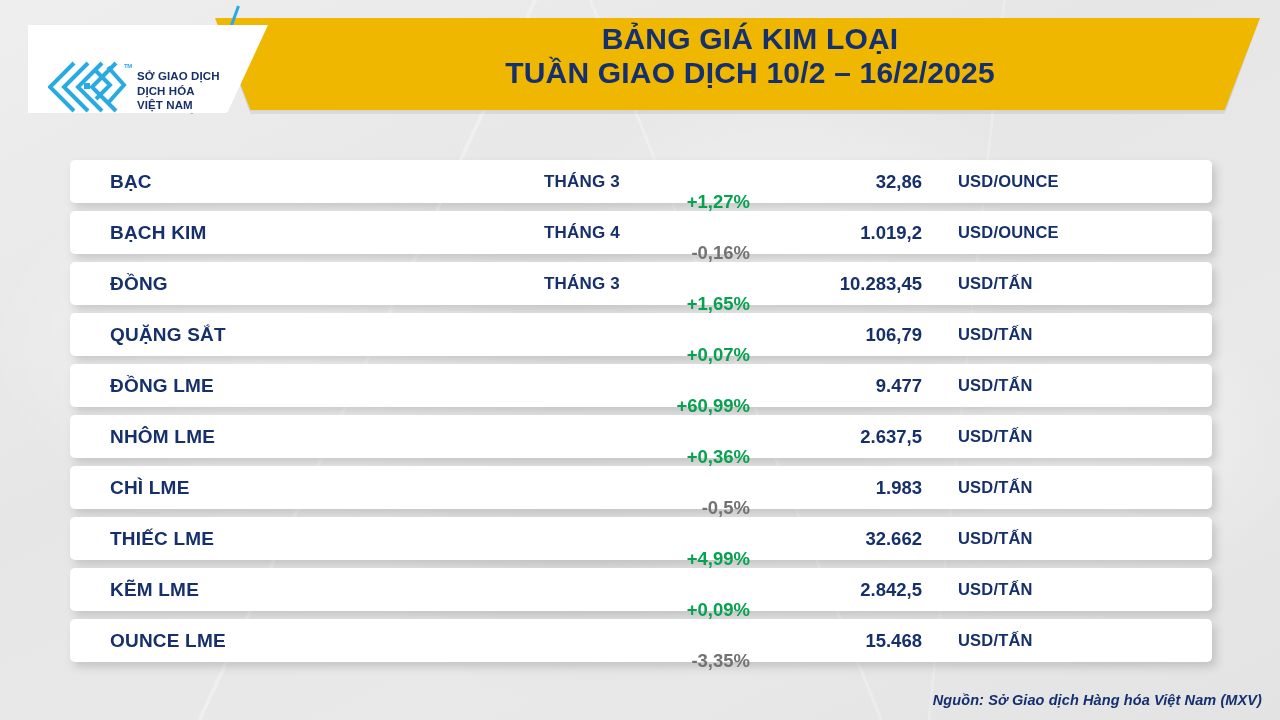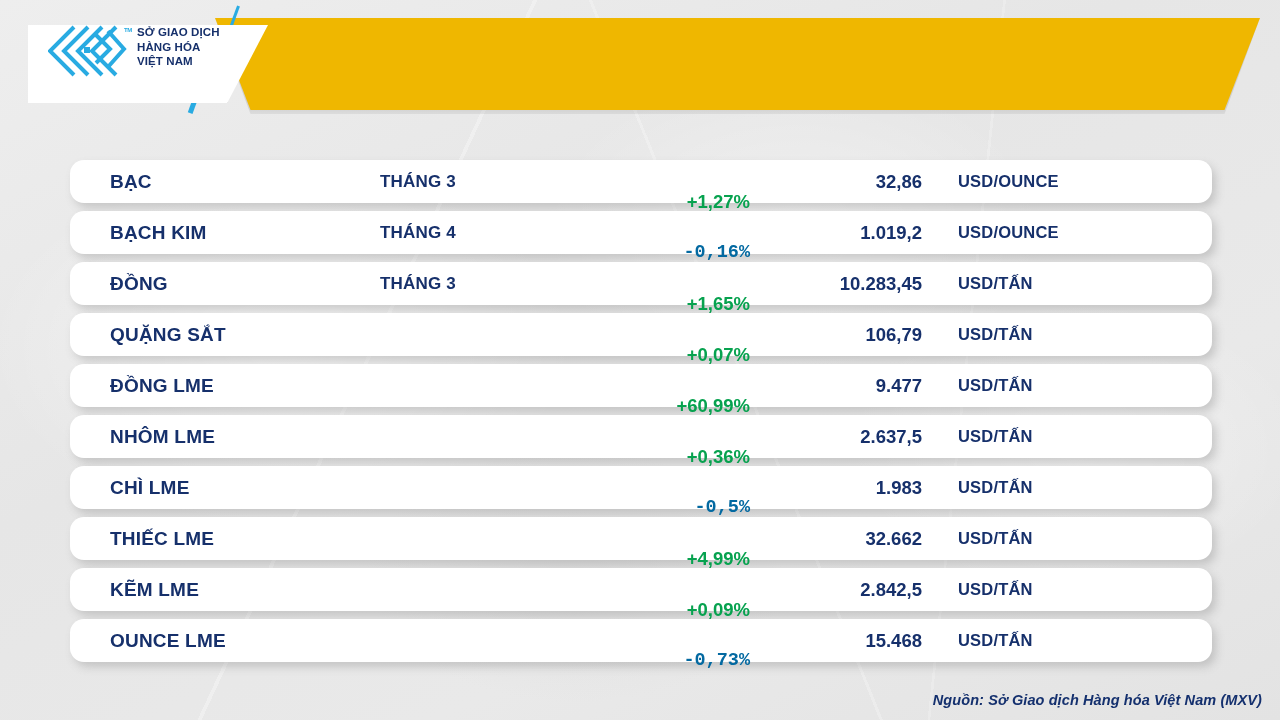--- a/index.html
+++ b/index.html
@@ -47,25 +47,25 @@
     clip-path: polygon(0 0, 100% 0, 96.6% 100%, 3.4% 100%);
     filter:blur(4px);
   }
 
   .diag-line{ position:absolute; background:#29abe2; }
   .diag-1{ left:237px; top:6px; width:3px; height:52px; transform:rotate(20deg); transform-origin:top center; }
   .diag-2{ left:215px; top:38px; width:5px; height:80px; transform:rotate(20deg); transform-origin:top center; }
 
   .logo-card{
     position:absolute; left:28px; top:25px;
-    width:240px; height:78px;
+    width:240px; height:88px;
     background:#fff;
     clip-path: polygon(0 0, 100% 0, 83% 100%, 0 100%);
     box-shadow:6px 7px 10px rgba(120,120,120,.35);
-    display:flex; align-items:flex-start;
+    display:flex; align-items:flex-end;
   }
   .logo-mark{ width:80px; height:52px; margin-left:20px; flex:none; position:relative; }
   .logo-tm{
     position:absolute; right:-4px; top:2px;
     font-size:6px; color:#29abe2; font-weight:bold; letter-spacing:-.3px;
   }
   .logo-text{
     margin-left:9px; color:#16306b;
     font-size:11.5px; font-weight:bold; line-height:1.28;
     letter-spacing:.1px; white-space:nowrap;
@@ -80,34 +80,34 @@
   .title-l1{ font-size:30px; }
   .title-l2{ font-size:30px; }
 
   
   #table { position:absolute; left:70px; top:160px; width:1142px; }
 
   .row{
     position:relative;
     height:43px; margin-bottom:8px;
     background:#ffffff;
-    border-radius:14px;
+    border-radius:5px;
     box-shadow:4px 5px 9px rgba(120,120,120,.30);
     display:flex; align-items:center;
   }
   .cell{ position:absolute; color:#16306b; font-weight:bold; white-space:nowrap; }
 
   .c-name { left:40px;  font-size:19px; letter-spacing:.2px; }
-  .c-month{ left:310px; width:240px; text-align:left; font-size:17px; letter-spacing:.2px; }
+  .c-month{ left:310px; width:240px; text-align:right; font-size:17px; letter-spacing:.2px; }
   .c-chg  { left:520px; width:160px; text-align:right; font-size:18.5px;margin-top:40px; }
   .c-price{ left:700px; width:152px; text-align:right; font-size:18.5px; }
   .c-unit { left:888px; font-size:16.5px; letter-spacing:.2px; }
 
   .up   { color:#07a24f; }
-  .down { color:#0369a1;font-family:Liberation Mono, monospace; }
+  .down { color:#737373; }
 
   
   #footer{
     position:absolute; right:18px; bottom:12px;
     color:#14306e; font-size:14.5px;
     font-weight:bold; font-style:italic;
     letter-spacing:.1px;
   }
 </style>
 </head>
@@ -135,25 +135,29 @@
         <g fill="none" stroke="#29abe2" stroke-width="4">
           <polyline points="48,10 62,24 48,38"></polyline>
           <polyline points="60,6 76,24 60,42"></polyline>
         </g>
         <rect x="36" y="22" width="6" height="6" fill="#29abe2"></rect>
       </svg>
       <span class="logo-tm">TM</span>
     </div>
     <div class="logo-text">
       <div>SỞ GIAO DỊCH</div>
-      <div>HÀNG HÓA</div>
+      <div>DỊCH HÓA</div>
       <div>VIỆT NAM</div>
     </div>
   </div>
 
+  <div class="hdr-title">
+    <div class="title-l1">BẢNG GIÁ KIM LOẠI</div>
+    <div class="title-l2">TUẦN GIAO DỊCH 10/2 – 16/2/2025</div>
+  </div>
 
 </div>
 
 <div id="table">
     <div class="row">
       <div class="cell c-name">BẠC</div>
       <div class="cell c-month">THÁNG 3</div>
       <div class="cell c-chg up">+1,27%</div>
       <div class="cell c-price">32,86</div>
       <div class="cell c-unit">USD/OUNCE</div>
@@ -209,19 +213,19 @@
     <div class="row">
       <div class="cell c-name">KẼM LME</div>
       <div class="cell c-month"></div>
       <div class="cell c-chg up">+0,09%</div>
       <div class="cell c-price">2.842,5</div>
       <div class="cell c-unit">USD/TẤN</div>
     </div>
     <div class="row">
       <div class="cell c-name">OUNCE LME</div>
       <div class="cell c-month"></div>
-      <div class="cell c-chg down">-0,73%</div>
+      <div class="cell c-chg down">-3,35%</div>
       <div class="cell c-price">15.468</div>
       <div class="cell c-unit">USD/TẤN</div>
     </div>
   </div>
 
 <div id="footer">Nguồn: Sở Giao dịch Hàng hóa Việt Nam (MXV)</div>
 
 </body></html>

